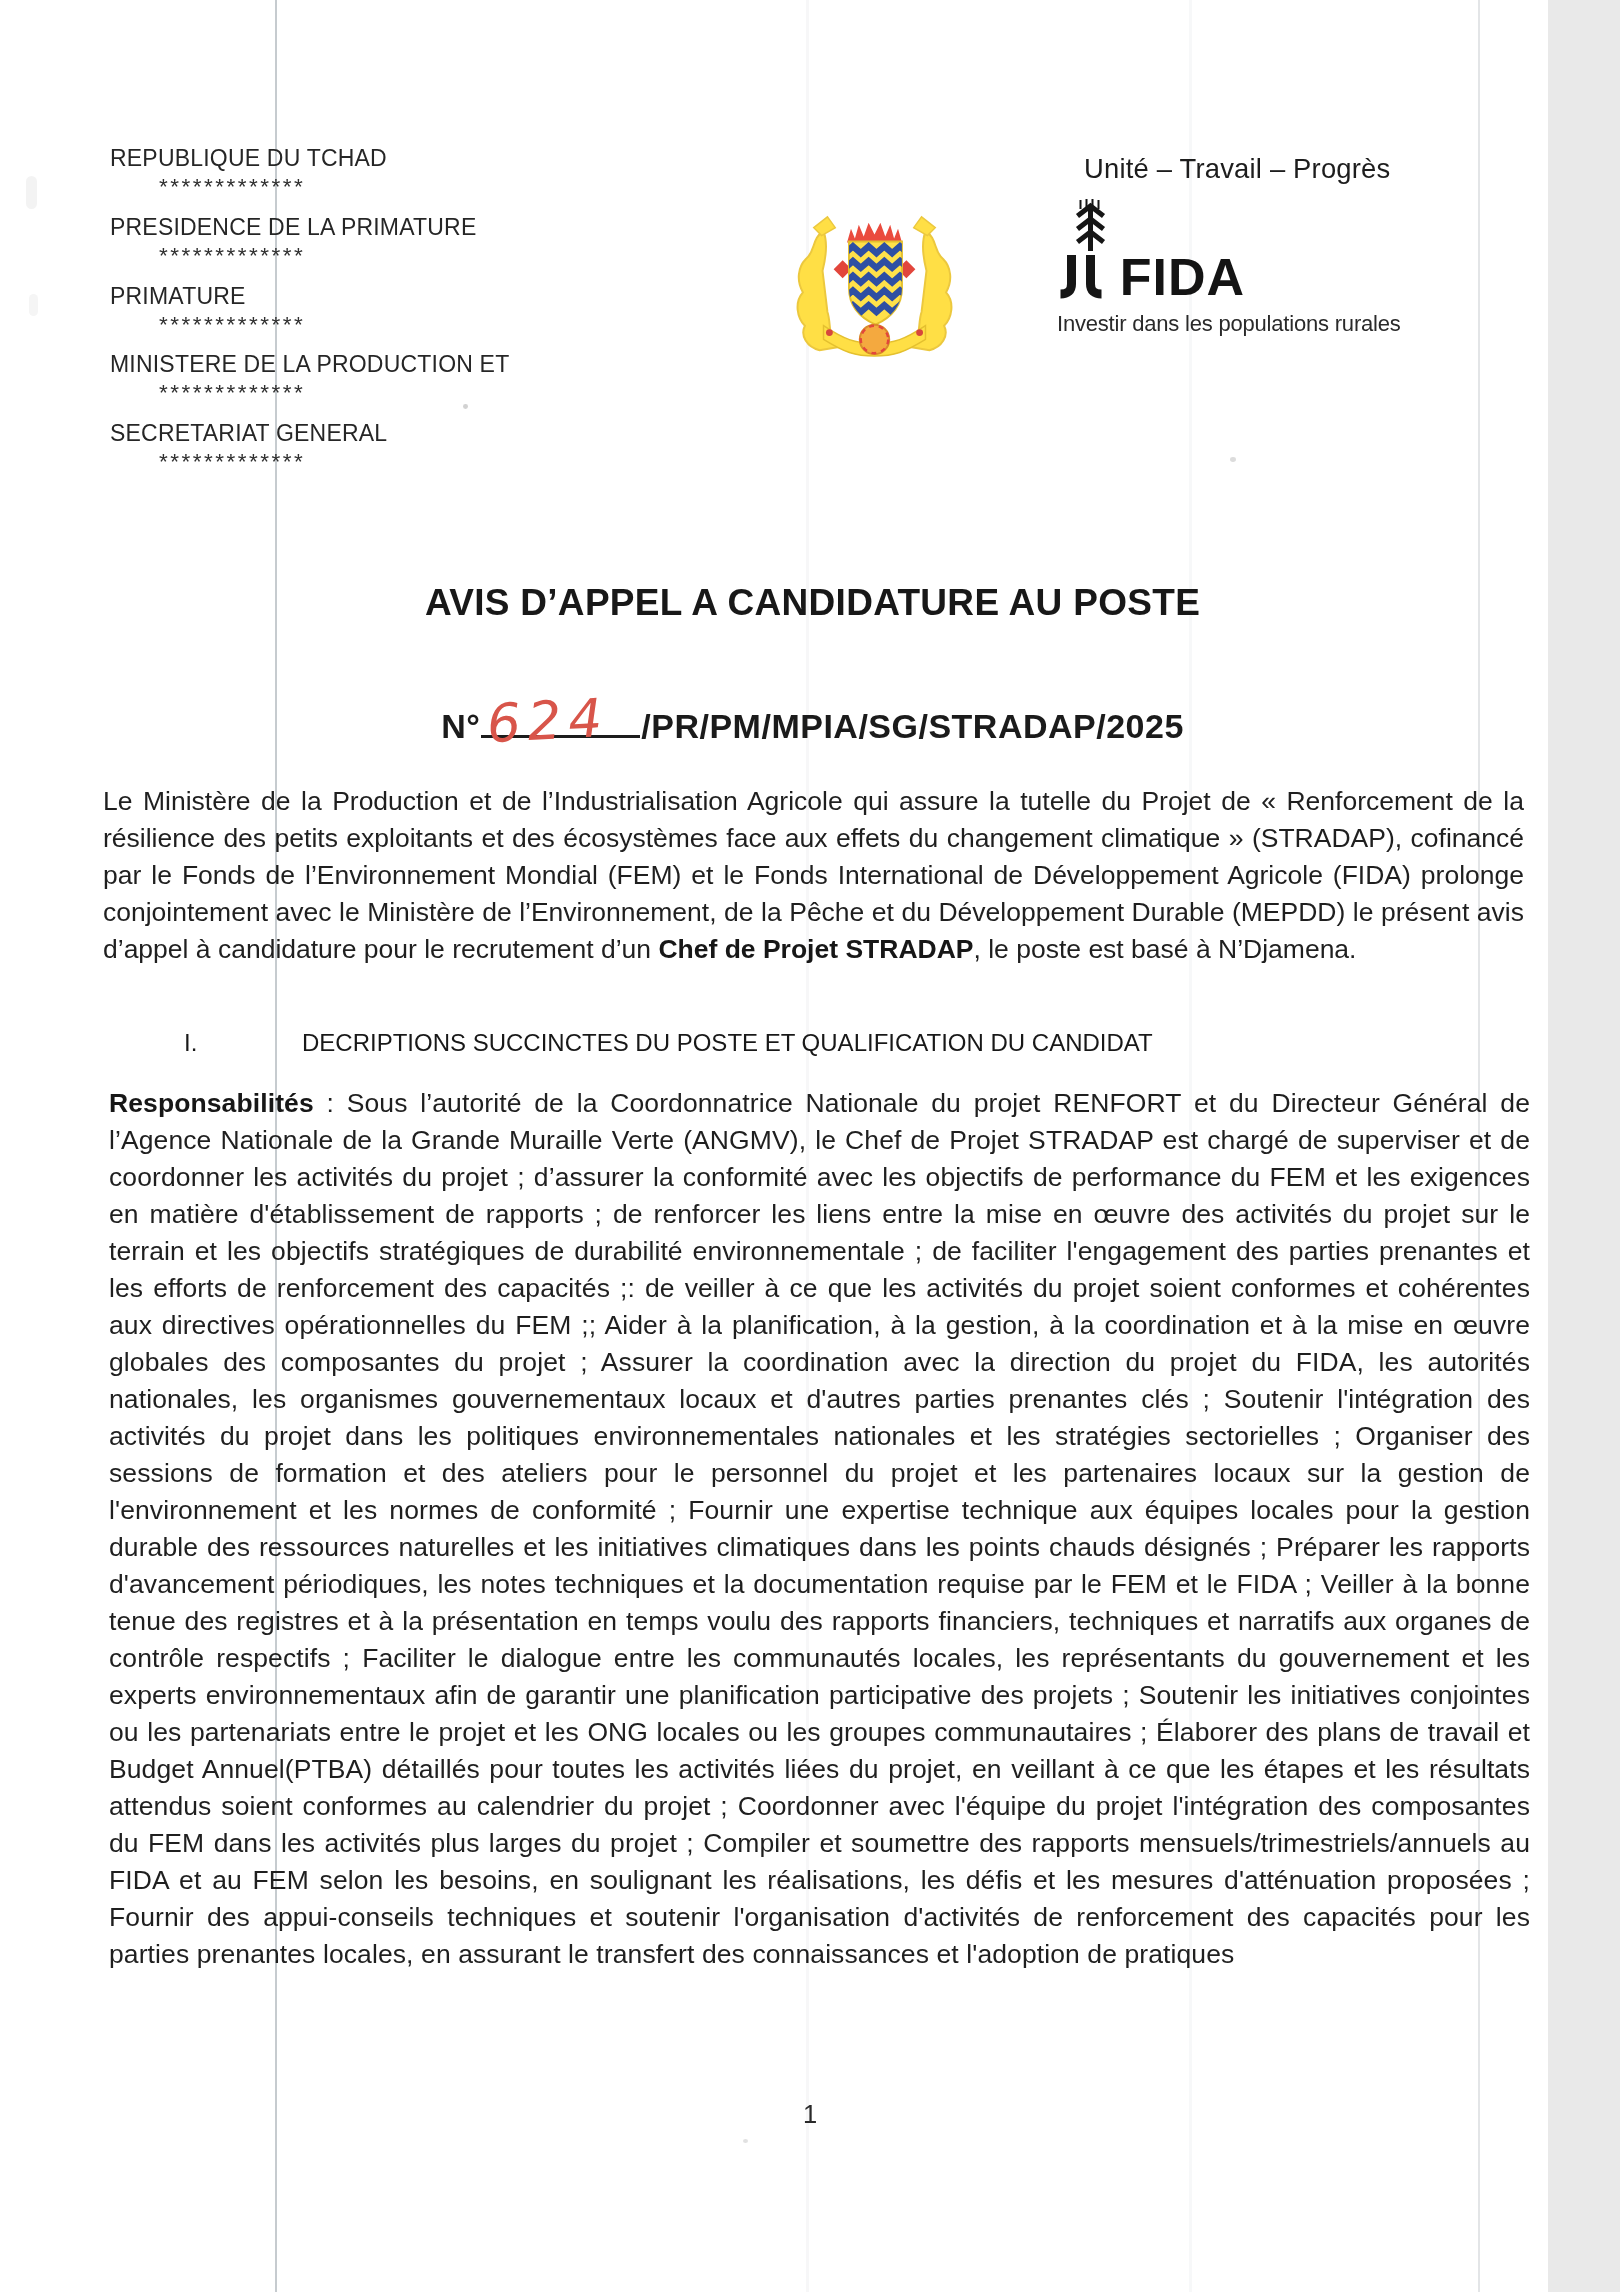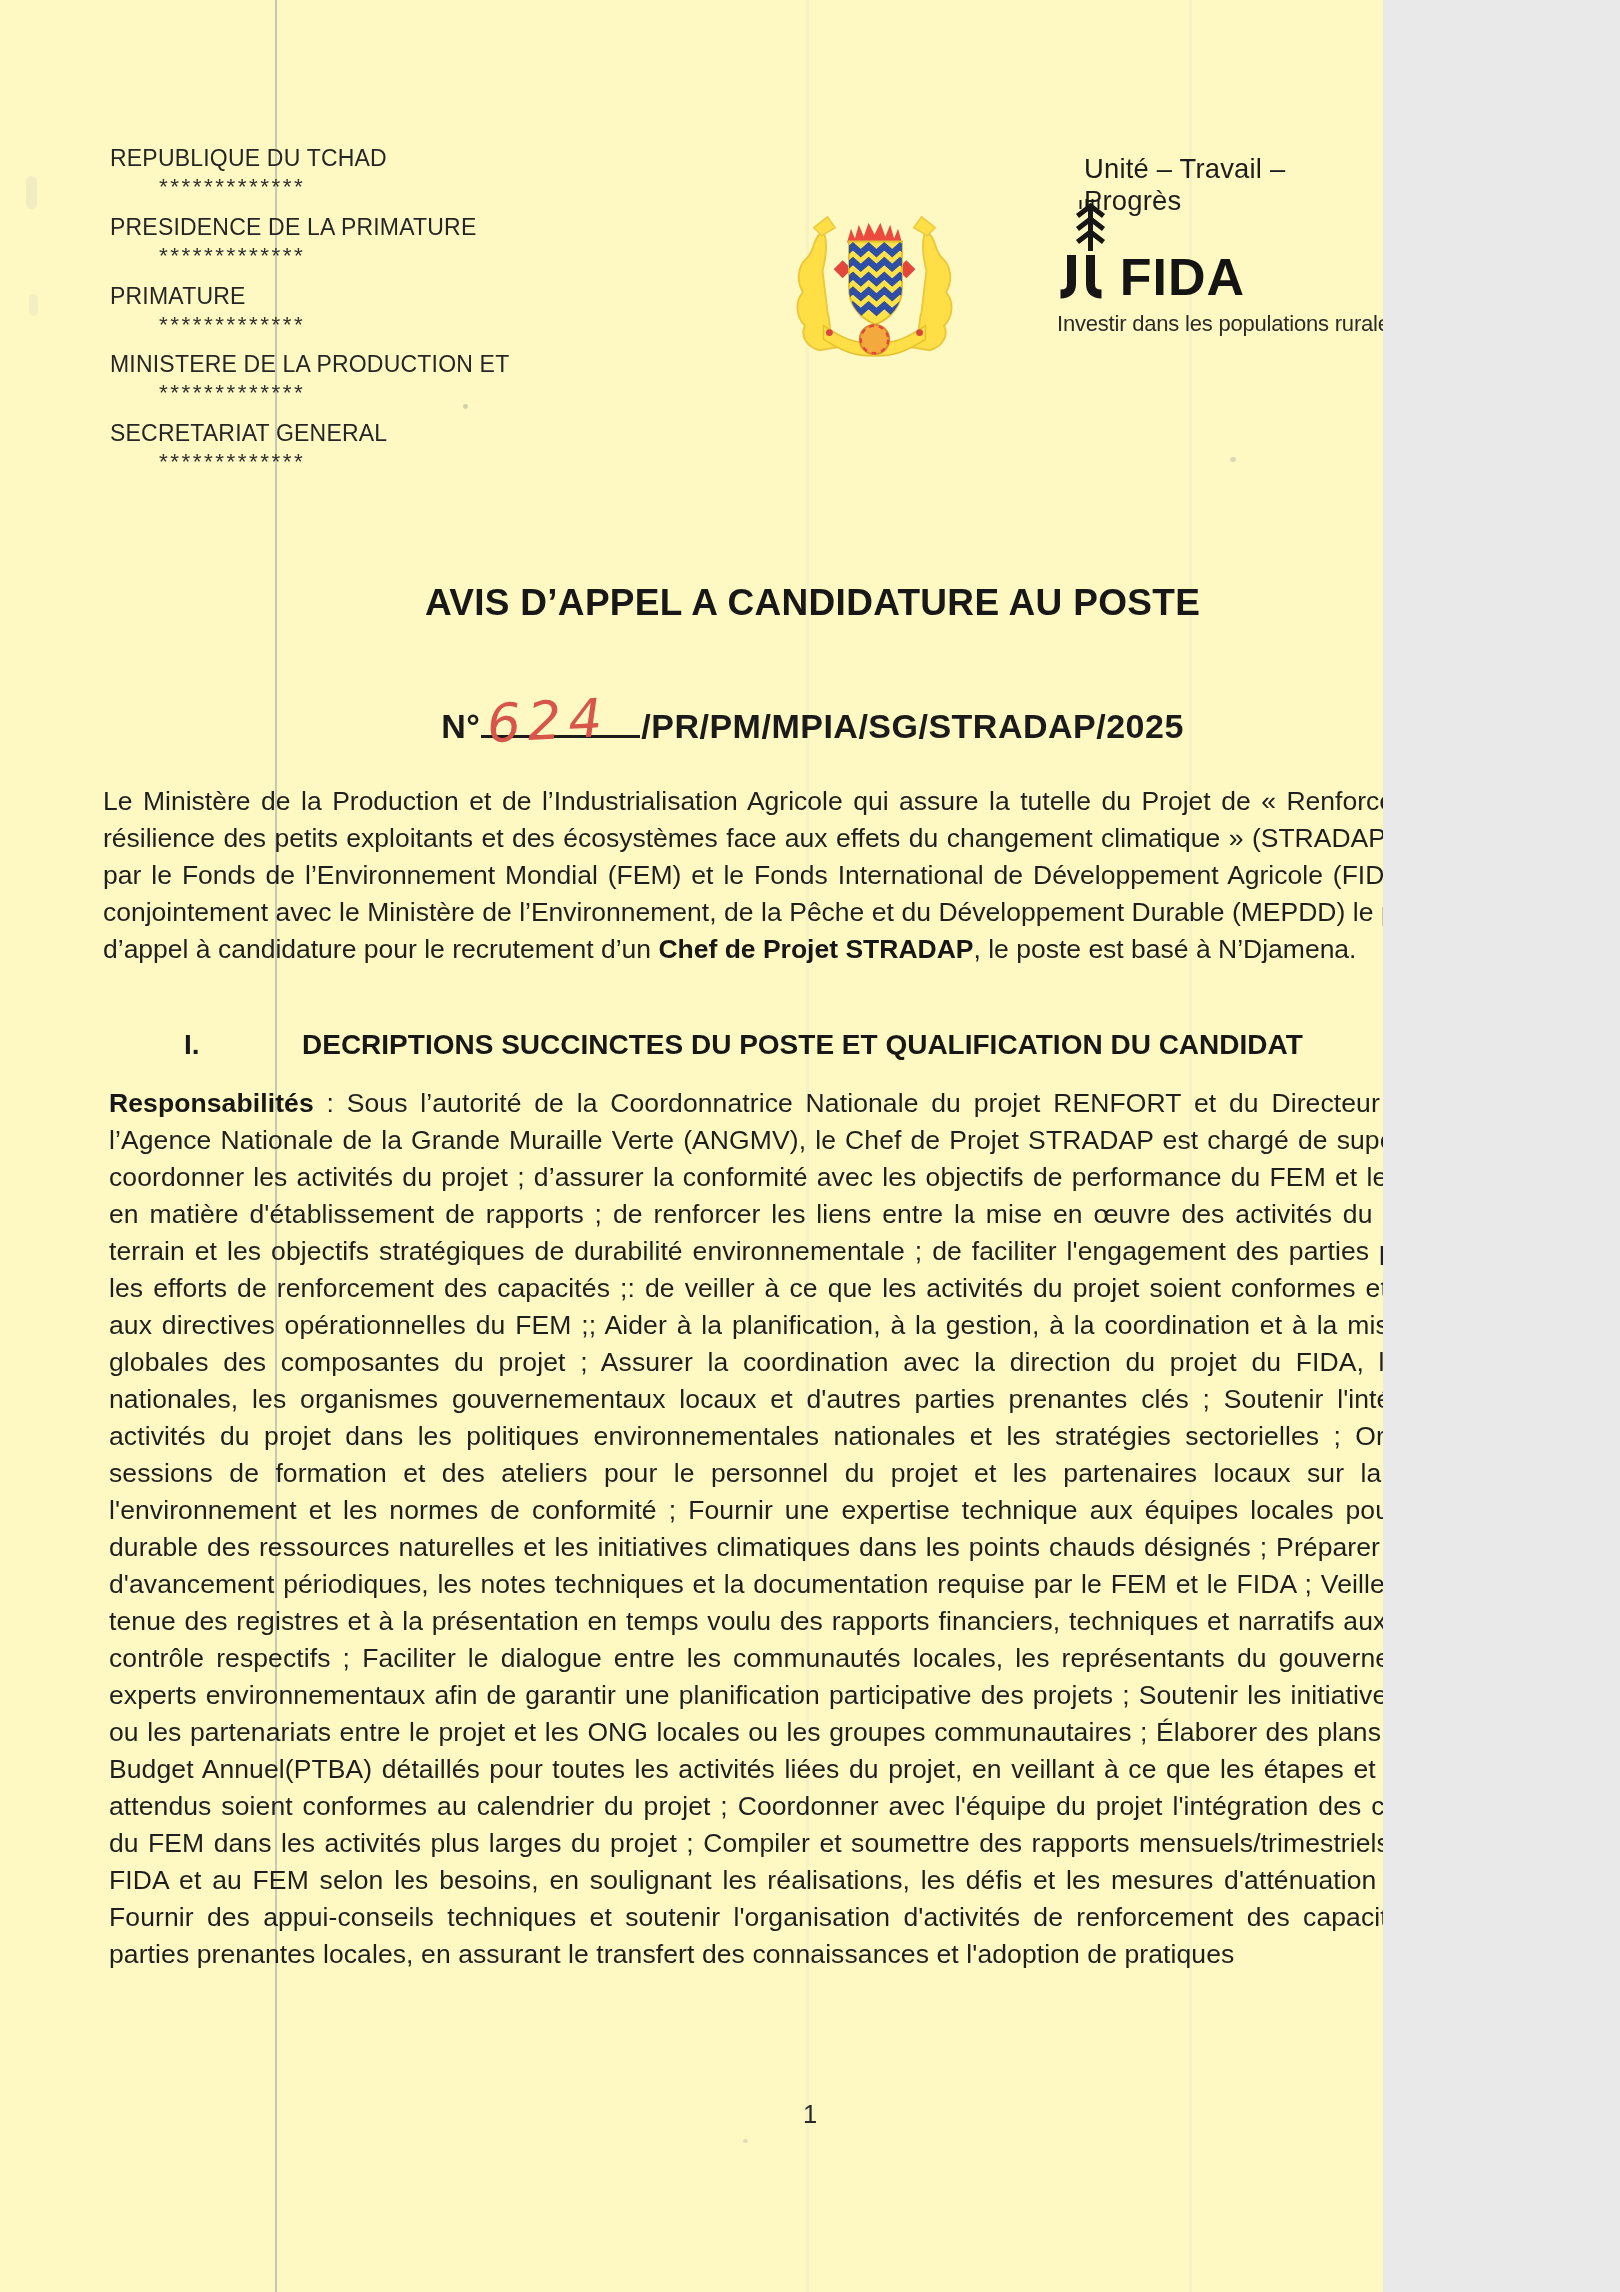--- a/index.html
+++ b/index.html
@@ -1,17 +1,17 @@
 <!DOCTYPE html>
 <html lang="fr"><head>
 <meta charset="utf-8">
 <style>
   html,body{margin:0;padding:0;background:#e9e9e9;}
   .page{
-    position:relative;width:1383px;height:2293px;background:#fef9c3;
+    position:relative;width:1548px;height:2293px;background:#ffffff;
     font-family:"Liberation Sans", sans-serif;color:#222;overflow:hidden;
   }
   
   .scanline{position:absolute;top:0;bottom:0;pointer-events:none;}
   .sl1{left:275px;width:2px;background:#98a0a8;opacity:.55;}
   .sl2{left:1478px;width:2px;background:#a8aeb5;opacity:.32;}
   .sl3{left:806px;width:2.9px;background:#c8ccd1;opacity:.15;}
   .sl4{left:1189px;width:2.9px;background:#c8ccd1;opacity:.14;}
   .speck{position:absolute;background:#9b9b9b;border-radius:50%;}
   
@@ -32,21 +32,21 @@
   .ref-line{position:absolute;left:103px;top:698px;width:1419px;text-align:center;
     font-weight:700;font-size:34px;color:#1b1b1b;letter-spacing:0.5px;}
   .ref-underline{display:inline-block;width:159px;height:37px;border-bottom:3.9px solid #1c1c1c;
     position:relative;vertical-align:baseline;margin:0 1px;}
   .ref-hand{position:absolute;left:5.9px;bottom:-15.7px;color:#d8554a;font-size:53px;font-weight:400;
     font-style:italic;transform:rotate(-3deg);font-family:"DejaVu Sans", sans-serif;letter-spacing:6.9px;white-space:nowrap;}
   
   .intro{position:absolute;left:103px;top:783px;width:1421px;font-size:26.5px;line-height:37px;
     text-align:justify;color:#1f1f1f;margin:0;}
   .intro b,.resp b{font-weight:700;color:#171717;}
-  .section-head{position:absolute;left:184px;top:1029px;width:1304px;font-weight:700;font-size:28px;color:#181818;}
+  .section-head{position:absolute;left:184px;top:1029px;width:1304px;font-weight:400;font-size:24px;color:#181818;}
   .sec-num{display:inline-block;width:118px;}
   .resp{position:absolute;left:103px;top:1079px;width:1421px;font-size:26.5px;line-height:37px;
     text-align:justify;color:#1f1f1f;margin:6px;letter-spacing:0.1px;}
   .page-num{position:absolute;left:0;top:2100px;width:1620px;text-align:center;font-size:25.5px;color:#2a2a2a;}
 </style>
 </head>
 <body>
 
 <div class="page">
 

